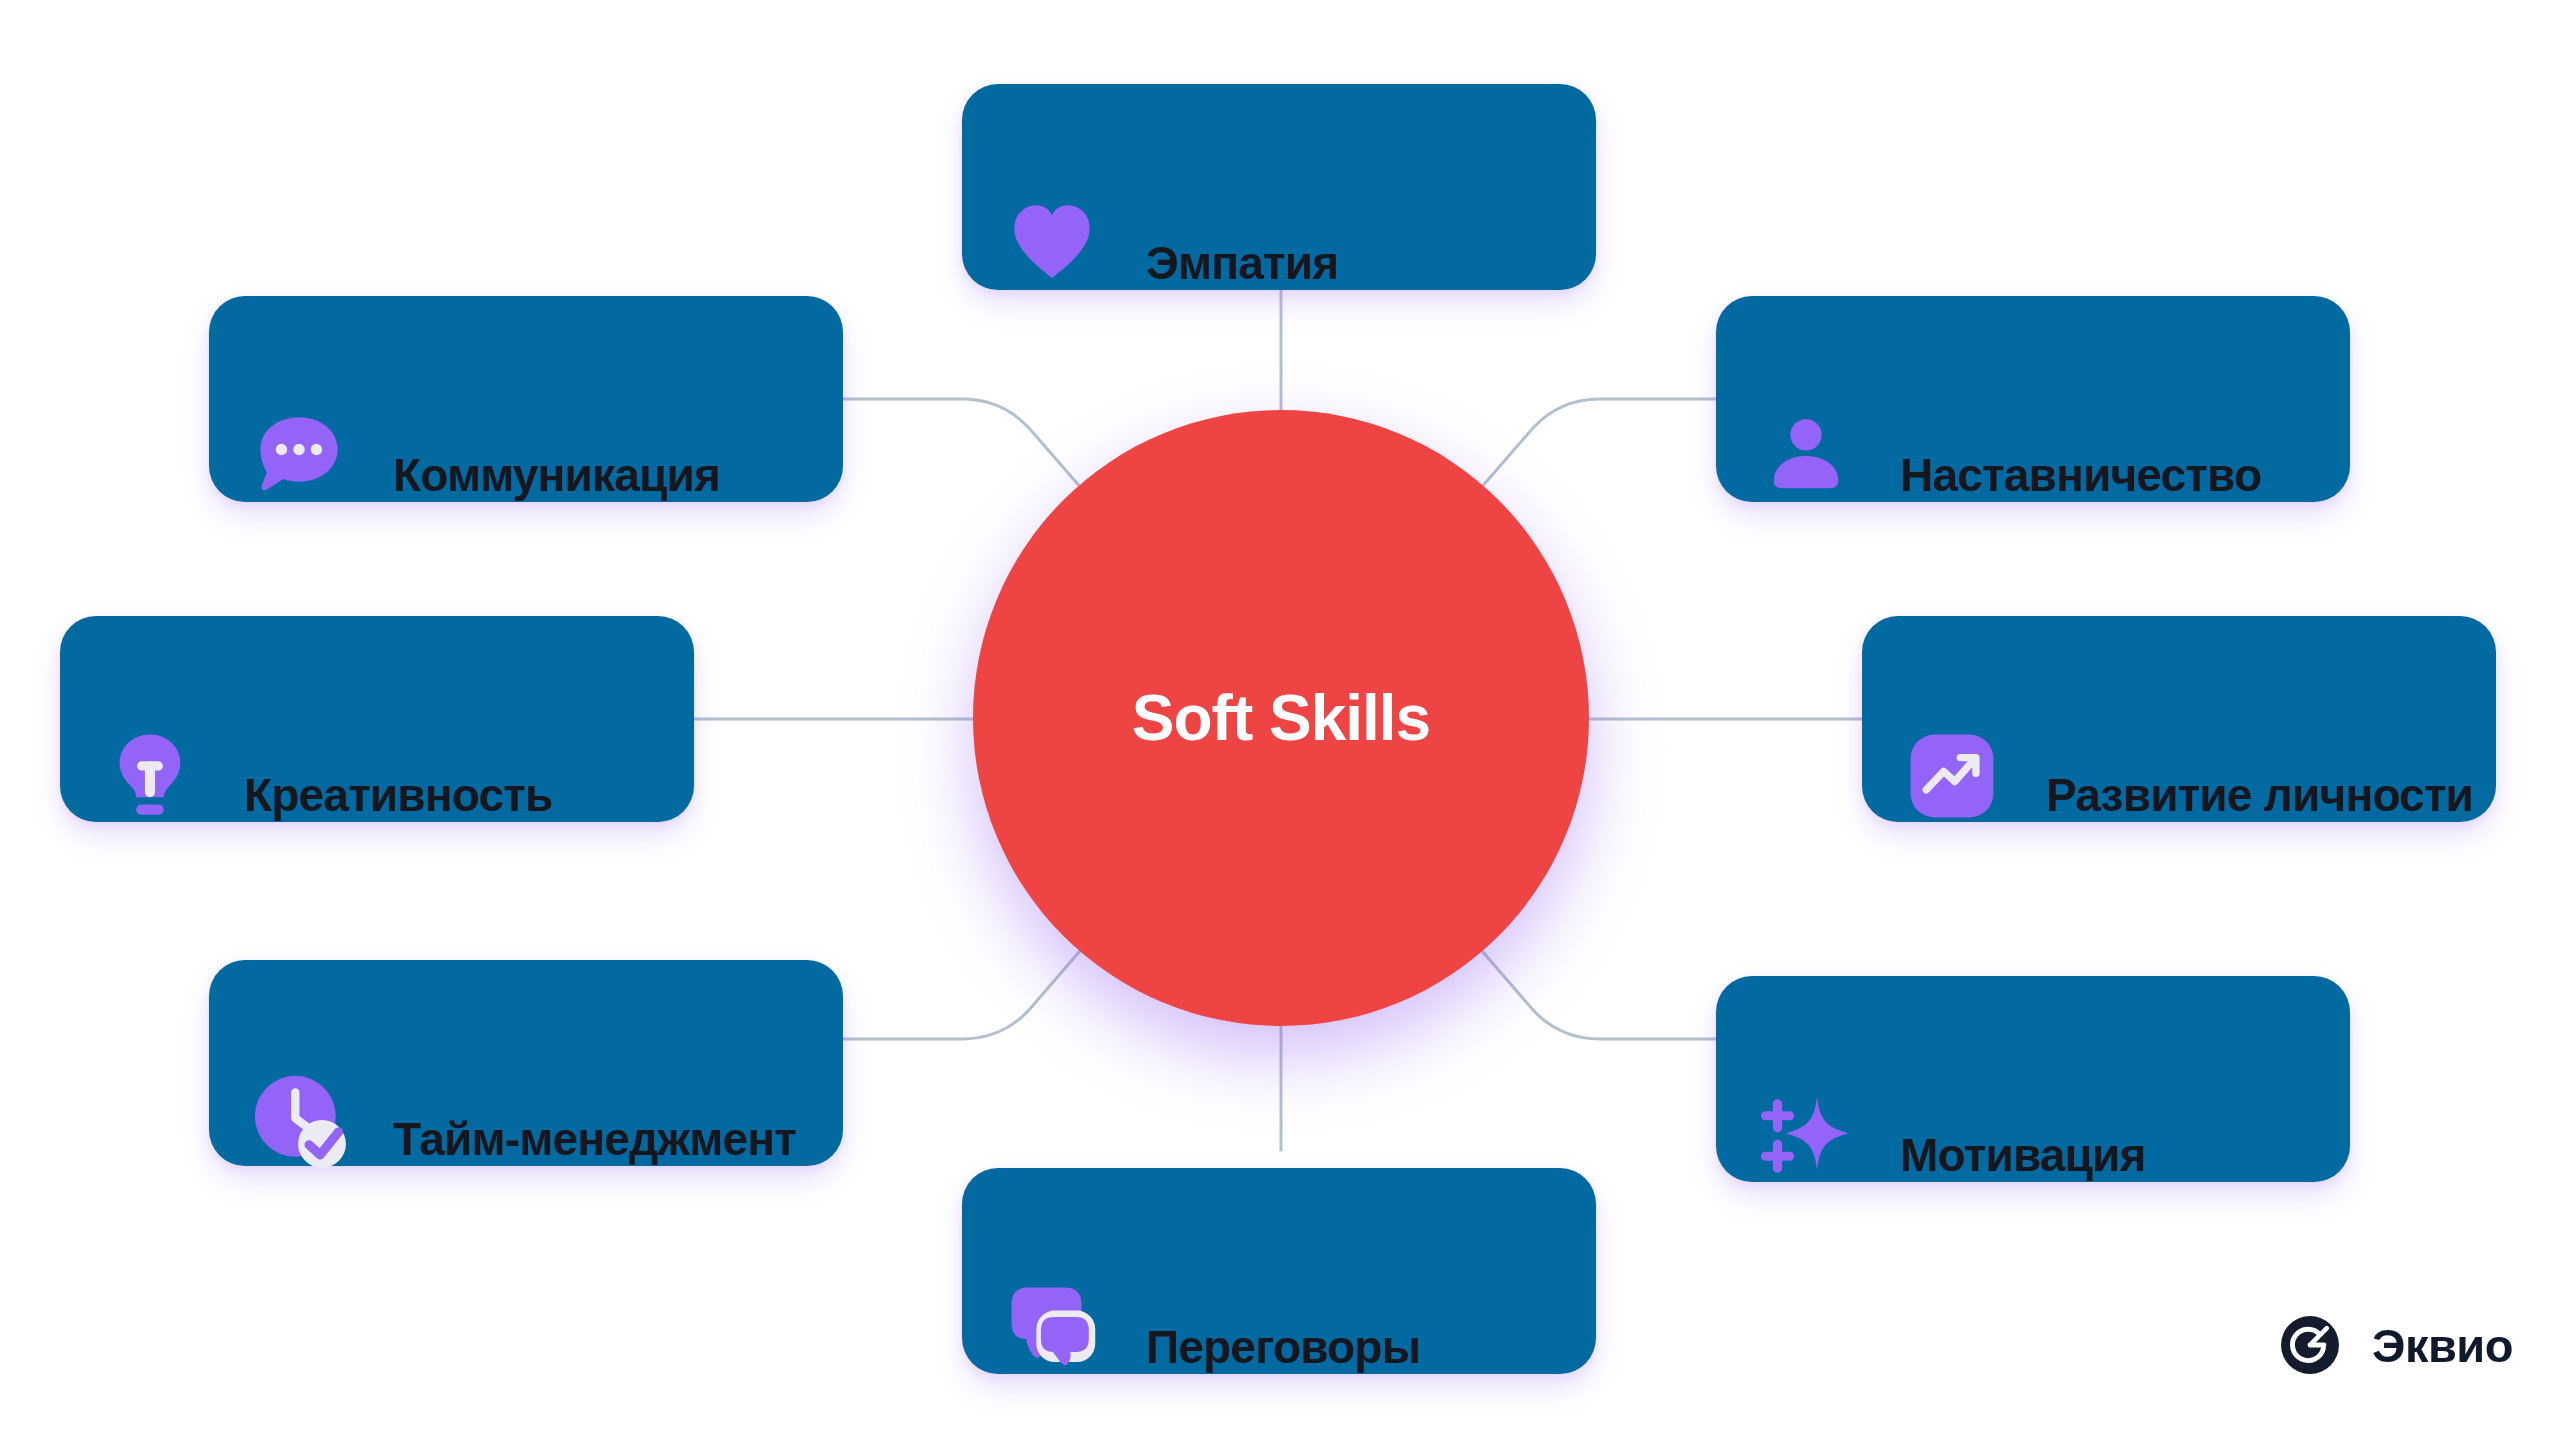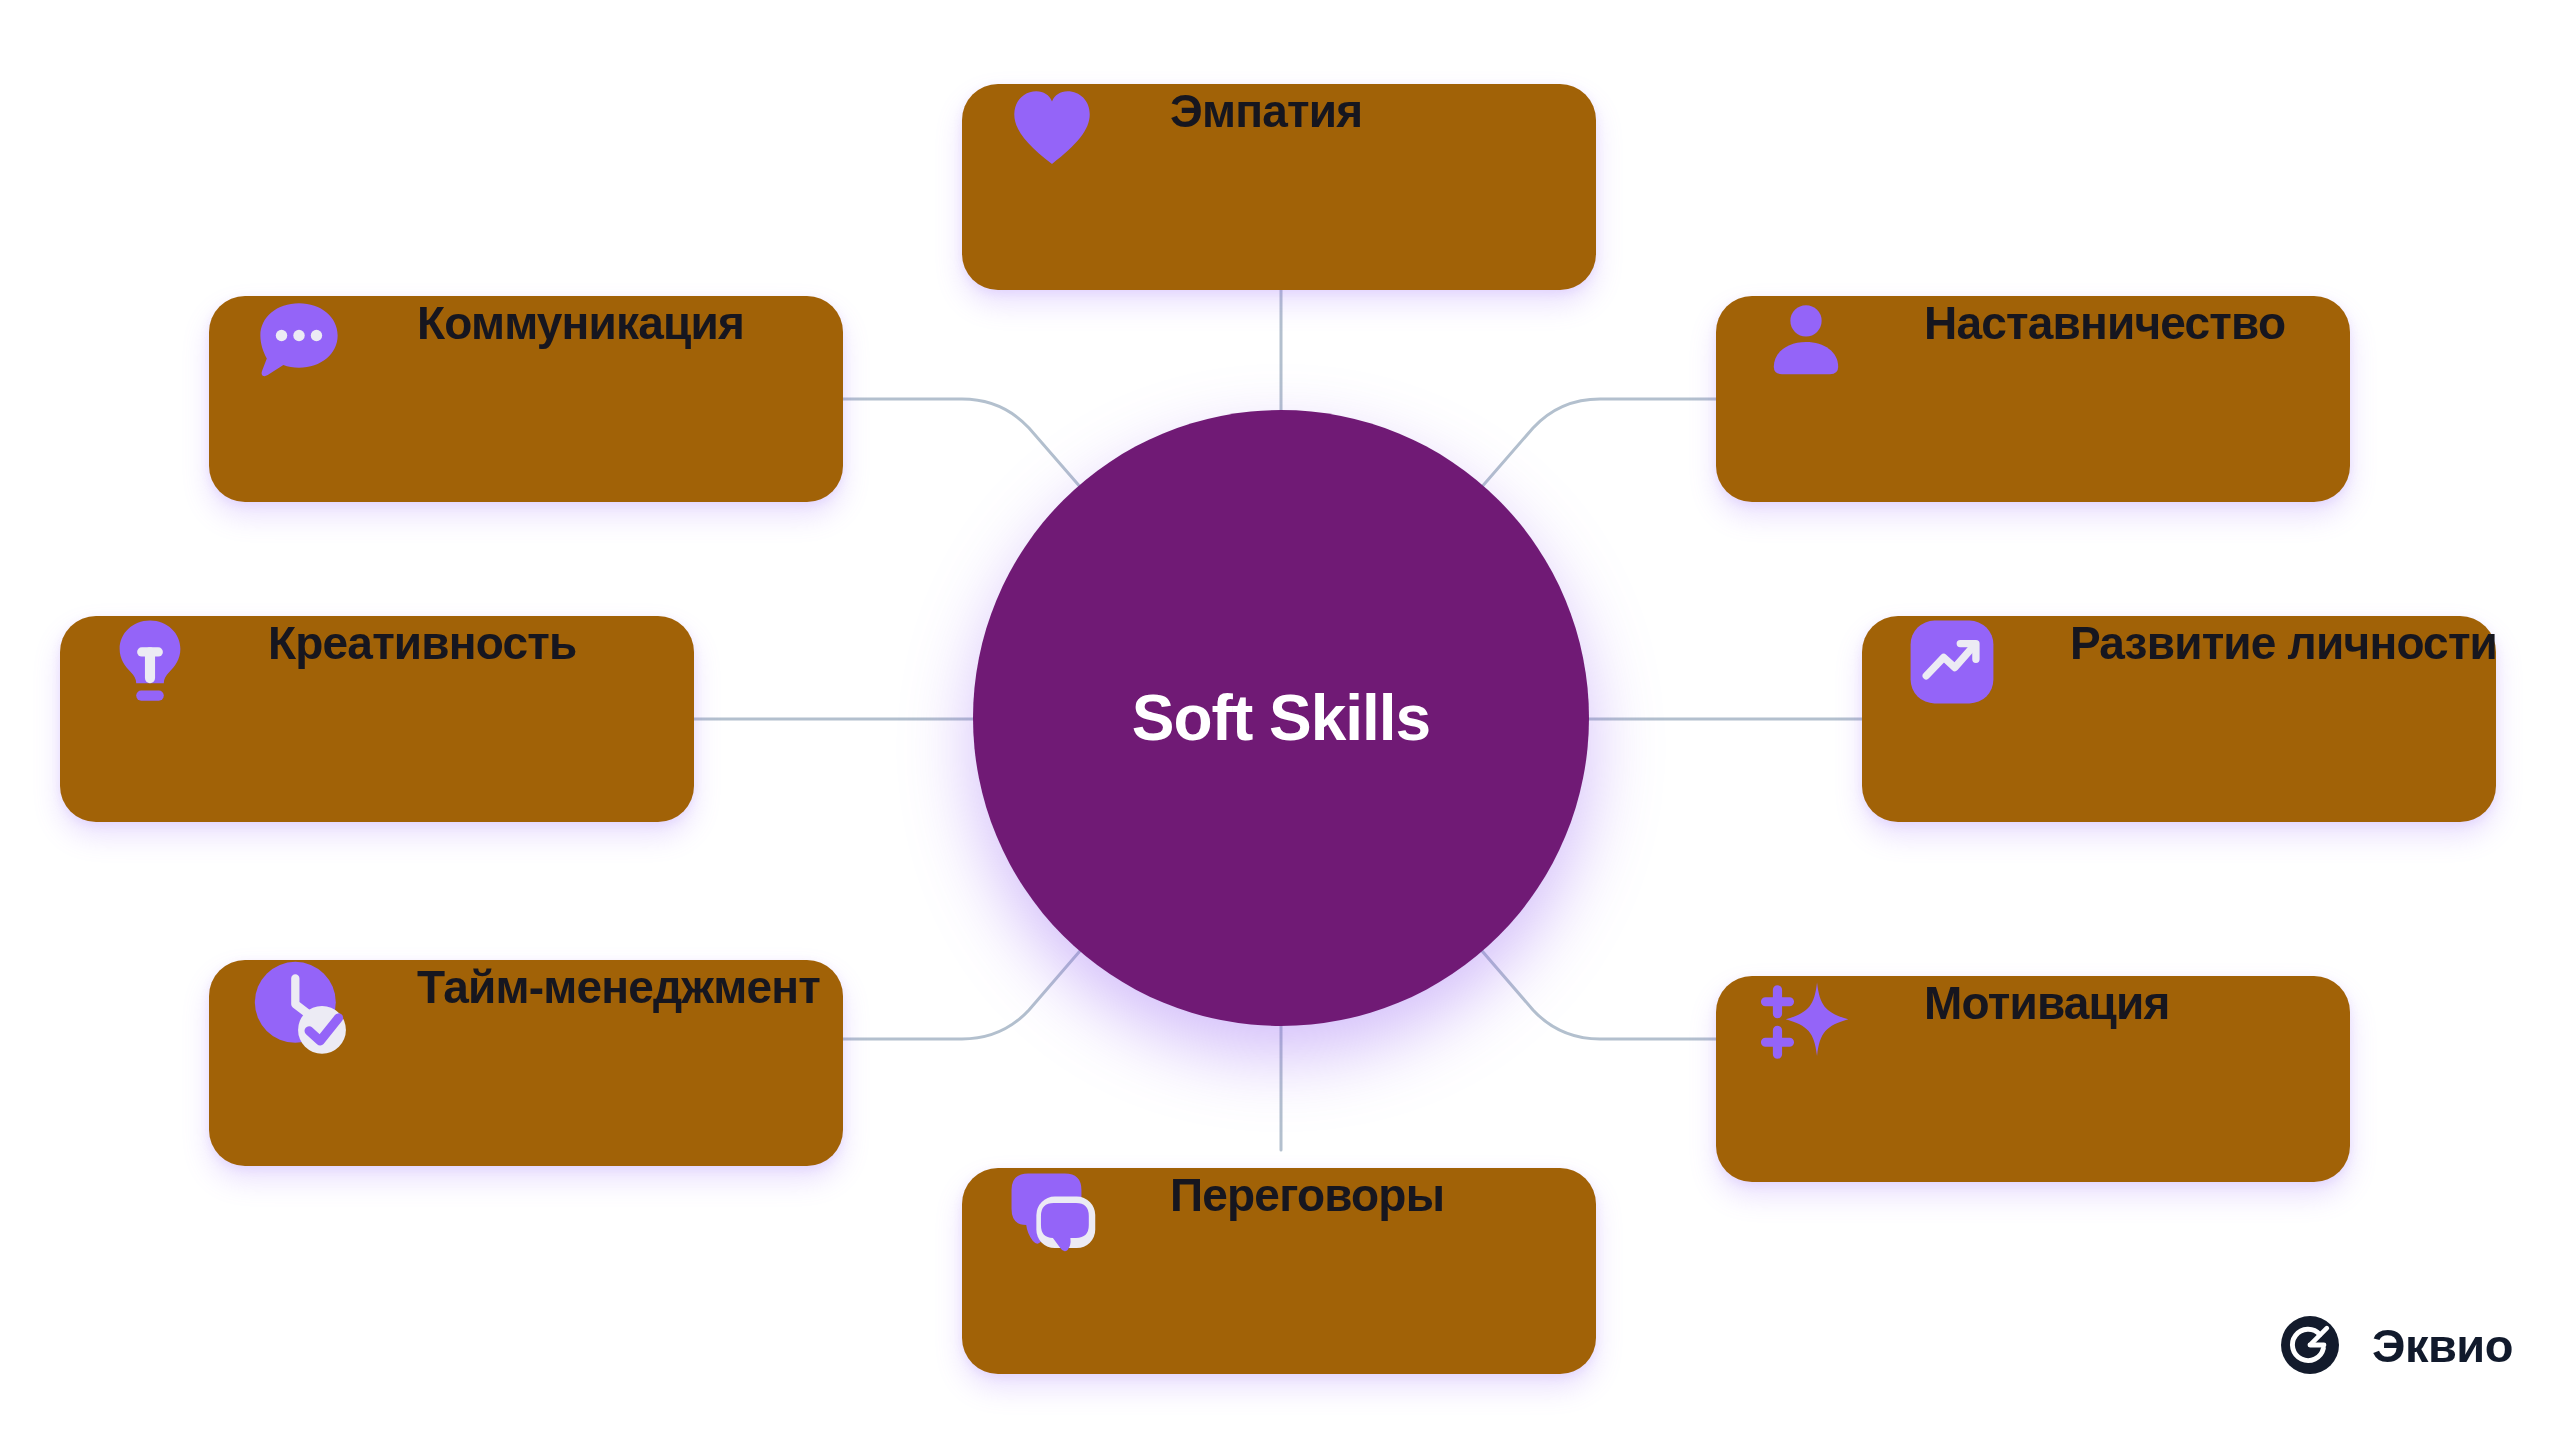--- a/index.html
+++ b/index.html
@@ -8,34 +8,34 @@
     background:#ffffff;
     font-family:"Liberation Sans","DejaVu Sans",sans-serif;
     position:relative;overflow:hidden;
   }
   .canvas{position:absolute;inset:0;}
   svg.connectors{position:absolute;left:0;top:0;}
 
   
   .center-circle{
     position:absolute;left:973px;top:410px;width:616px;height:616px;
-    border-radius:50%;background:#701a75;
+    border-radius:50%;background:#ef4444;
     box-shadow:0 30px 70px rgba(139,85,243,.38);
     display:flex;align-items:center;justify-content:center;
   }
   .center-circle span{
     color:#ffffff;font-size:64px;font-weight:800;letter-spacing:-1px;
   }
 
   
   .card{
     position:absolute;width:634px;height:206px;border-radius:36px;
-    background:#a16207;
+    background:#0369a1;
     box-shadow:0 14px 28px rgba(150,100,250,.20),0 3px 10px rgba(150,100,250,.12);
-    display:flex;align-items:flex-start;gap:72px;
+    display:flex;align-items:flex-end;gap:48px;
     padding-left:44px;box-sizing:border-box;
   }
   .card .icon{width:92px;height:92px;flex:0 0 92px;display:flex;align-items:center;justify-content:center;}
   .card .icon svg{width:92px;height:92px;overflow:visible;}
   .card .label{
     color:#16161F;font-size:46px;font-weight:800;letter-spacing:-0.8px;white-space:nowrap;
   }
   .c-empathy{left:962px;top:84px;}
   .c-communication{left:209px;top:296px;}
   .c-creativity{left:60px;top:616px;}

